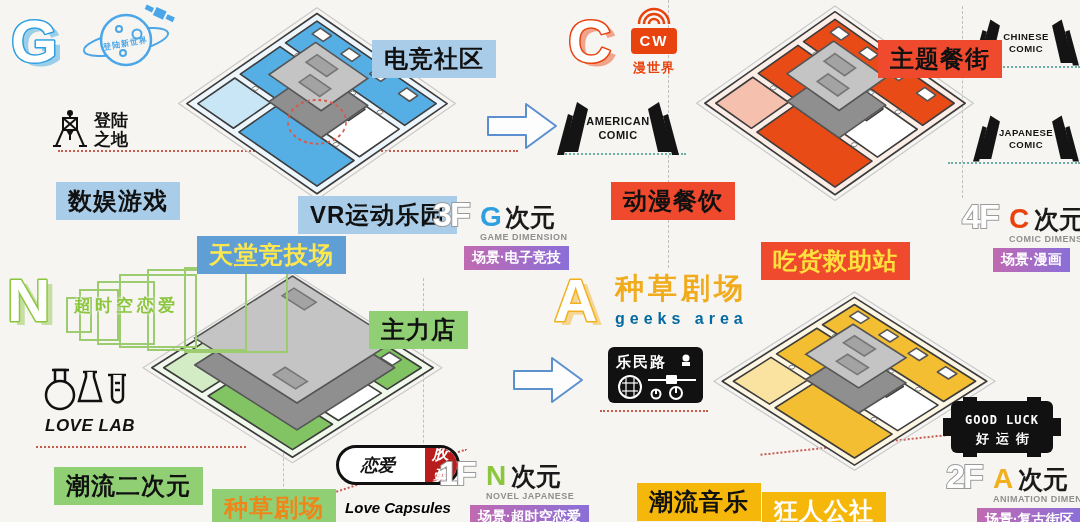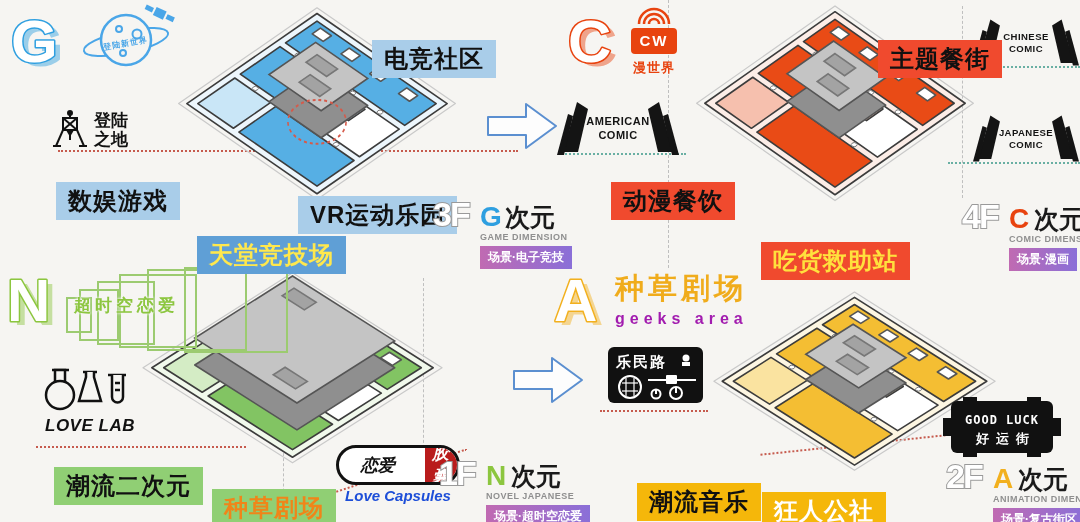--- a/index.html
+++ b/index.html
@@ -22,21 +22,21 @@
 
   
   .chip{position:absolute;z-index:6;font-size:24px;font-weight:700;line-height:1.15;padding:5px 12px;white-space:nowrap;letter-spacing:1px;}
 
   
   .floorlogo{position:absolute;z-index:6;width:150px;}
   .fnum{font-size:34px;font-weight:800;fill:#fff;stroke:#9A9A9A;stroke-width:2px;paint-order:stroke;letter-spacing:-2px;}
   .flet{font-size:28px;font-weight:900;fill:var(--accent);}
   .fsuf{font-size:25px;font-weight:900;fill:#1A1A1A;}
   .fen{margin-left:48px;font-size:9px;font-weight:700;color:#8F8F8F;letter-spacing:.5px;white-space:nowrap;}
-  .fbadge{display:inline-block;margin-left:48px;margin-top:4px;font-size:12px;font-weight:700;color:#fff;padding:3px 8px;background:linear-gradient(90deg,#C06AB2,#8A6FD8);white-space:nowrap;}
+  .fbadge{display:inline-block;margin-left:32px;margin-top:4px;font-size:14px;font-weight:700;color:#fff;padding:3px 8px;background:linear-gradient(90deg,#C06AB2,#8A6FD8);white-space:nowrap;}
 
   
   .dotline{position:absolute;z-index:1;border-top:2px dotted #C65B4E;}
   .dotline.teal{border-top:2px dotted #69AFA3;}
   .vline{position:absolute;z-index:1;border-left:1.5px dashed #BFBFBF;}
 
   
   .site-mark{position:absolute;z-index:5;display:flex;align-items:center;gap:6px;text-align:right;}
   .site-text{font-size:17px;font-weight:800;color:#111;line-height:1.1;}
 
@@ -64,26 +64,26 @@
 
   
   .lovelab{position:absolute;z-index:5;text-align:center;}
   .ll-text{font-size:17px;font-weight:900;font-style:italic;color:#111;letter-spacing:.5px;margin-top:1px;}
 
   
   .capsule-wrap{position:absolute;z-index:6;text-align:center;}
   .capsule{width:118px;height:34px;border:3px solid #111;border-radius:20px;overflow:hidden;display:flex;background:#fff;}
   .cap-l{flex:1.1;display:flex;align-items:center;justify-content:center;font-size:17px;font-weight:900;font-style:italic;color:#111;padding-left:21px;}
   .cap-r{flex:1;display:flex;align-items:center;justify-content:center;font-size:17px;font-weight:900;font-style:italic;background:#b91c1c;color:#fff;margin-left:29px;}
-  .cap-en{font-size:15px;font-weight:700;font-style:italic;color:#1d4ed8;margin-top:2px;}
+  .cap-en{font-size:15px;font-weight:700;font-style:italic;color:#000000;margin-top:14px;}
 
   
   .brand{position:absolute;z-index:5;}
   .brand-cn{font-size:29px;font-weight:800;color:#F0AC1C;letter-spacing:4px;white-space:nowrap;}
-  .brand-en{font-size:16px;font-weight:700;color:#a21caf;letter-spacing:5px;margin-top:1px;}
+  .brand-en{font-size:16px;font-weight:700;color:#0369a1;letter-spacing:5px;margin-top:1px;}
 
   
   .radiologo,.plaque,.planet,.lander{position:absolute;z-index:5;}
   .rl-t{font-size:15px;font-weight:800;fill:#fff;letter-spacing:2px;}
   .pq-en{font-family:"DejaVu Sans Mono",monospace;font-size:12px;font-weight:700;fill:#fff;text-anchor:middle;letter-spacing:1px;}
   .pq-cn{font-size:13px;font-weight:700;fill:#fff;text-anchor:middle;letter-spacing:7px;}
 
   .arrow{position:absolute;z-index:7;}
 </style>
 </head>
@@ -323,20 +323,21 @@
             <circle cx="152" cy="124" r="3" style="fill:#fff;stroke:#777;stroke-width:1" vector-effect="non-scaling-stroke"></circle>
             <rect x="26" y="26" width="138" height="132" style="fill:#8F8F8F;stroke:#555;stroke-width:1.6" vector-effect="non-scaling-stroke"></rect>
           </g>
           <g transform="translate(160,-9) scale(1,0.52) rotate(45)">
             <rect x="26" y="26" width="138" height="132" style="fill:#C4C4C4;stroke:#555;stroke-width:1.6" vector-effect="non-scaling-stroke"></rect>
             <rect x="40" y="38" width="30" height="16" style="fill:#A3A3A3;stroke:#777;stroke-width:1.6" vector-effect="non-scaling-stroke"></rect>
             <rect x="118" y="128" width="30" height="16" style="fill:#A3A3A3;stroke:#777;stroke-width:1.6" vector-effect="non-scaling-stroke"></rect>
           </g>
         </svg>
       </div>
+    <div class="chip" style="left: 369px; top: 50px; background: rgb(144, 207, 116); color: rgb(17, 17, 17);">主力店</div>
     <div class="chip" style="left: 54px; top: 206px; background: rgb(144, 207, 116); color: rgb(17, 17, 17);">潮流二次元</div>
     <div class="chip" style="left: 212px; top: 228px; background: rgb(144, 207, 116); color: rgb(240, 133, 25);">种草剧场</div>
     <div class="capsule-wrap" style="left:336px;top:184px;">
       <div class="capsule">
         <div class="cap-l">恋爱</div>
         <div class="cap-r">胶囊</div>
       </div>
       <div class="cap-en">Love Capsules</div>
     </div>
     <div class="floorlogo" style="left:438px;top:194px;">

